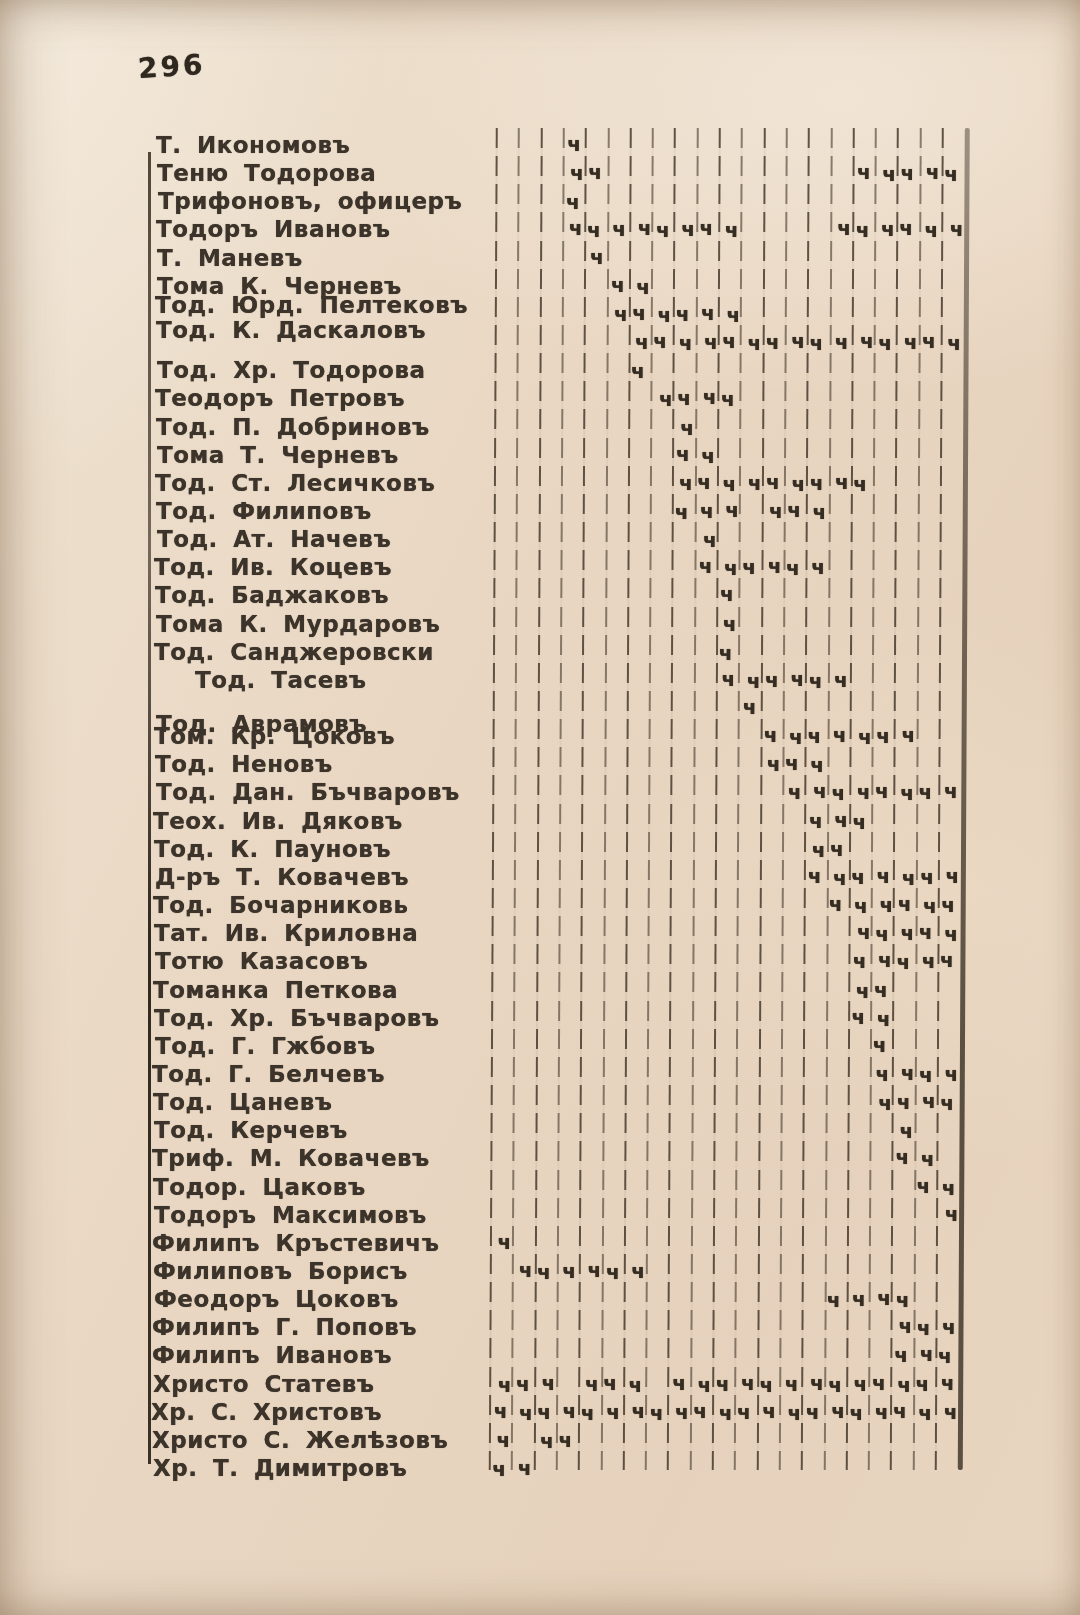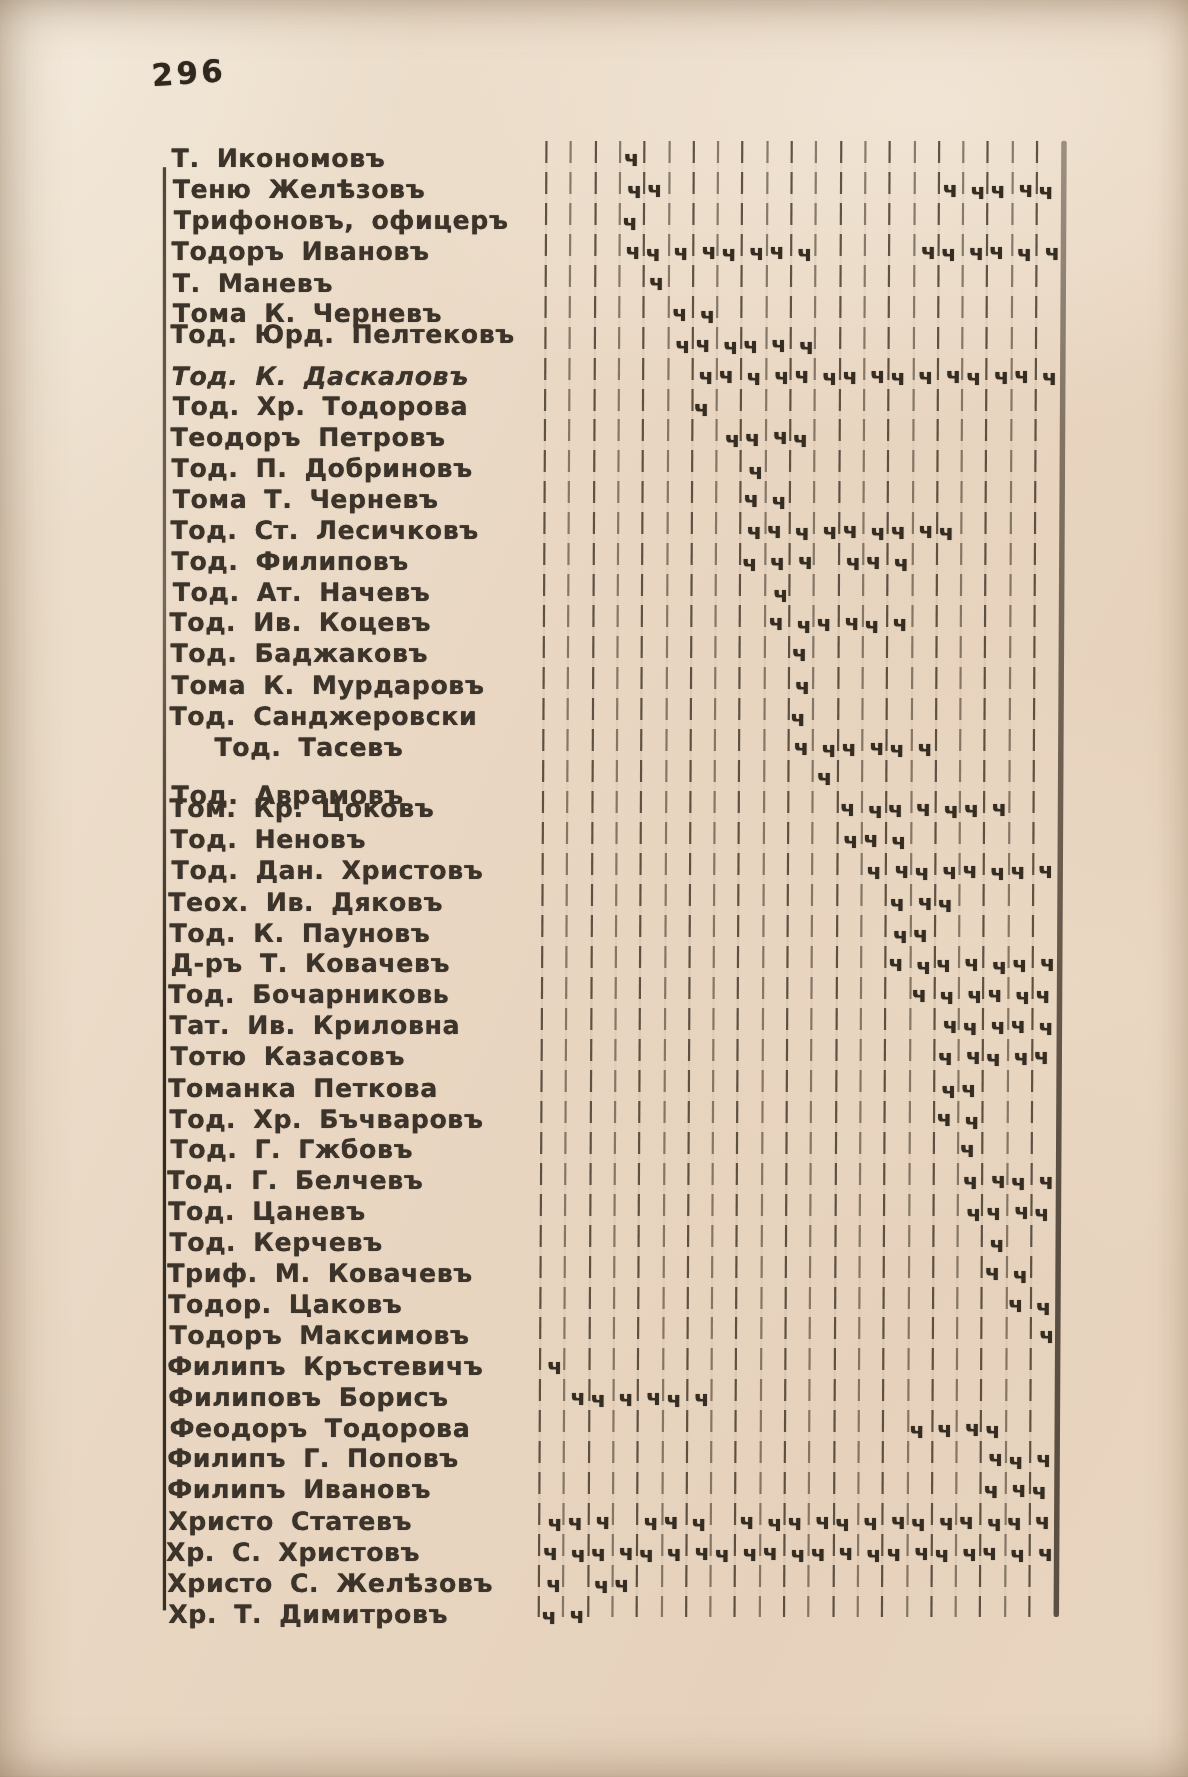--- a/index.html
+++ b/index.html
@@ -313,38 +313,38 @@
       <span class="mark" style="left: 534.6px; top: 1428.9px;">ч</span>
       <span class="mark" style="left: 552.9px; top: 1427.9px;">ч</span>
       <span class="mark" style="left: 487px; top: 1457.05px;">ч</span>
       <span class="mark" style="left: 512.3px; top: 1456.05px;">ч</span>
     </div>
   <div id="rows-layer">
       <div class="row" style="top: 131px;">
         <span class="person-name" style="left: 156px;">Т. Икономовъ</span>
       </div>
       <div class="row" style="top: 159.15px;">
-        <span class="person-name" style="left: 157px;">Теню Желѣзовъ</span>
+        <span class="person-name" style="left: 157px;">Теню Тодорова</span>
       </div>
       <div class="row" style="top: 187.3px;">
         <span class="person-name" style="left: 158px;">Трифоновъ, офицеръ</span>
       </div>
       <div class="row" style="top: 215.45px;">
         <span class="person-name" style="left: 156px;">Тодоръ Ивановъ</span>
       </div>
       <div class="row" style="top: 243.6px;">
         <span class="person-name" style="left: 157px;">Т. Маневъ</span>
       </div>
       <div class="row" style="top: 271.75px;">
         <span class="person-name" style="left: 157px;">Тома К. Черневъ</span>
       </div>
       <div class="row" style="top: 291px; padding-left: 41px;">
         <span class="person-name" style="left: 155px;">Тод. Юрд. Пелтековъ</span>
       </div>
-      <div class="row" style="top: 329px; font-style: italic;">
+      <div class="row" style="top: 316px;">
         <span class="person-name" style="left: 156px;">Тод. К. Даскаловъ</span>
       </div>
       <div class="row" style="top: 356.2px;">
         <span class="person-name" style="left: 157px;">Тод. Хр. Тодорова</span>
       </div>
       <div class="row" style="top: 384.35px;">
         <span class="person-name" style="left: 155px;">Теодоръ Петровъ</span>
       </div>
       <div class="row" style="top: 412.5px;">
         <span class="person-name" style="left: 156px;">Тод. П. Добриновъ</span>
@@ -379,21 +379,21 @@
       <div class="row" style="top: 694px;">
         <span class="person-name" style="left: 156px; margin-top: 16px;">Тод. Аврамовъ</span>
       </div>
       <div class="row" style="top: 722.15px; text-decoration: underline;">
         <span class="person-name" style="left: 154px;">Том. Кр. Цоковъ</span>
       </div>
       <div class="row" style="top: 750.3px;">
         <span class="person-name" style="left: 155px;">Тод. Неновъ</span>
       </div>
       <div class="row" style="top: 778.45px;">
-        <span class="person-name" style="left: 156px;">Тод. Дан. Христовъ</span>
+        <span class="person-name" style="left: 156px;">Тод. Дан. Бъчваровъ</span>
       </div>
       <div class="row" style="top: 806.6px;">
         <span class="person-name" style="left: 153px;">Теох. Ив. Дяковъ</span>
       </div>
       <div class="row" style="top: 834.75px;">
         <span class="person-name" style="left: 154px;">Тод. К. Пауновъ</span>
       </div>
       <div class="row" style="top: 862.9px;">
         <span class="person-name" style="left: 155px;">Д-ръ Т. Ковачевъ</span>
       </div>
@@ -433,21 +433,21 @@
       <div class="row" style="top: 1200.7px;">
         <span class="person-name" style="left: 154px;">Тодоръ Максимовъ</span>
       </div>
       <div class="row" style="top: 1228.85px;">
         <span class="person-name" style="left: 152px;">Филипъ Кръстевичъ</span>
       </div>
       <div class="row" style="top: 1257px;">
         <span class="person-name" style="left: 153px;">Филиповъ Борисъ</span>
       </div>
       <div class="row" style="top: 1285.15px;">
-        <span class="person-name" style="left: 154px;">Феодоръ Тодорова</span>
+        <span class="person-name" style="left: 154px;">Феодоръ Цоковъ</span>
       </div>
       <div class="row" style="top: 1313.3px;">
         <span class="person-name" style="left: 152px;">Филипъ Г. Поповъ</span>
       </div>
       <div class="row" style="top: 1341.45px;">
         <span class="person-name" style="left: 152px;">Филипъ Ивановъ</span>
       </div>
       <div class="row" style="top: 1369.6px;">
         <span class="person-name" style="left: 153px;">Христо Статевъ</span>
       </div>

